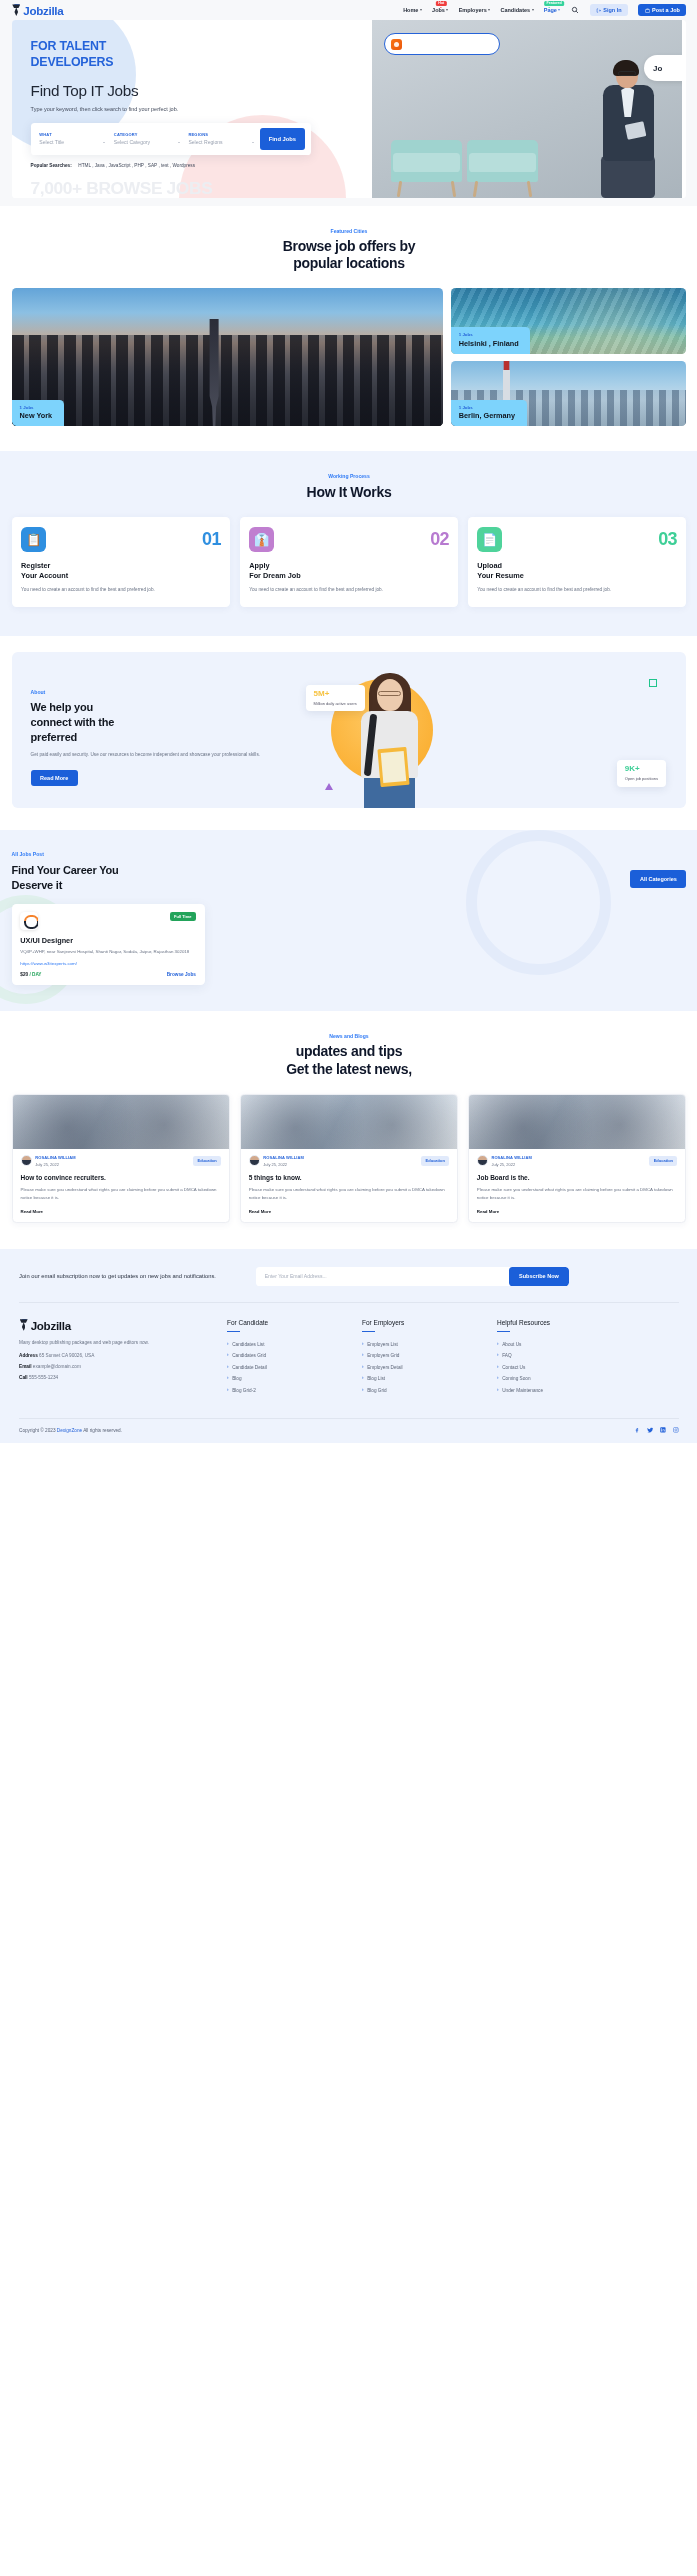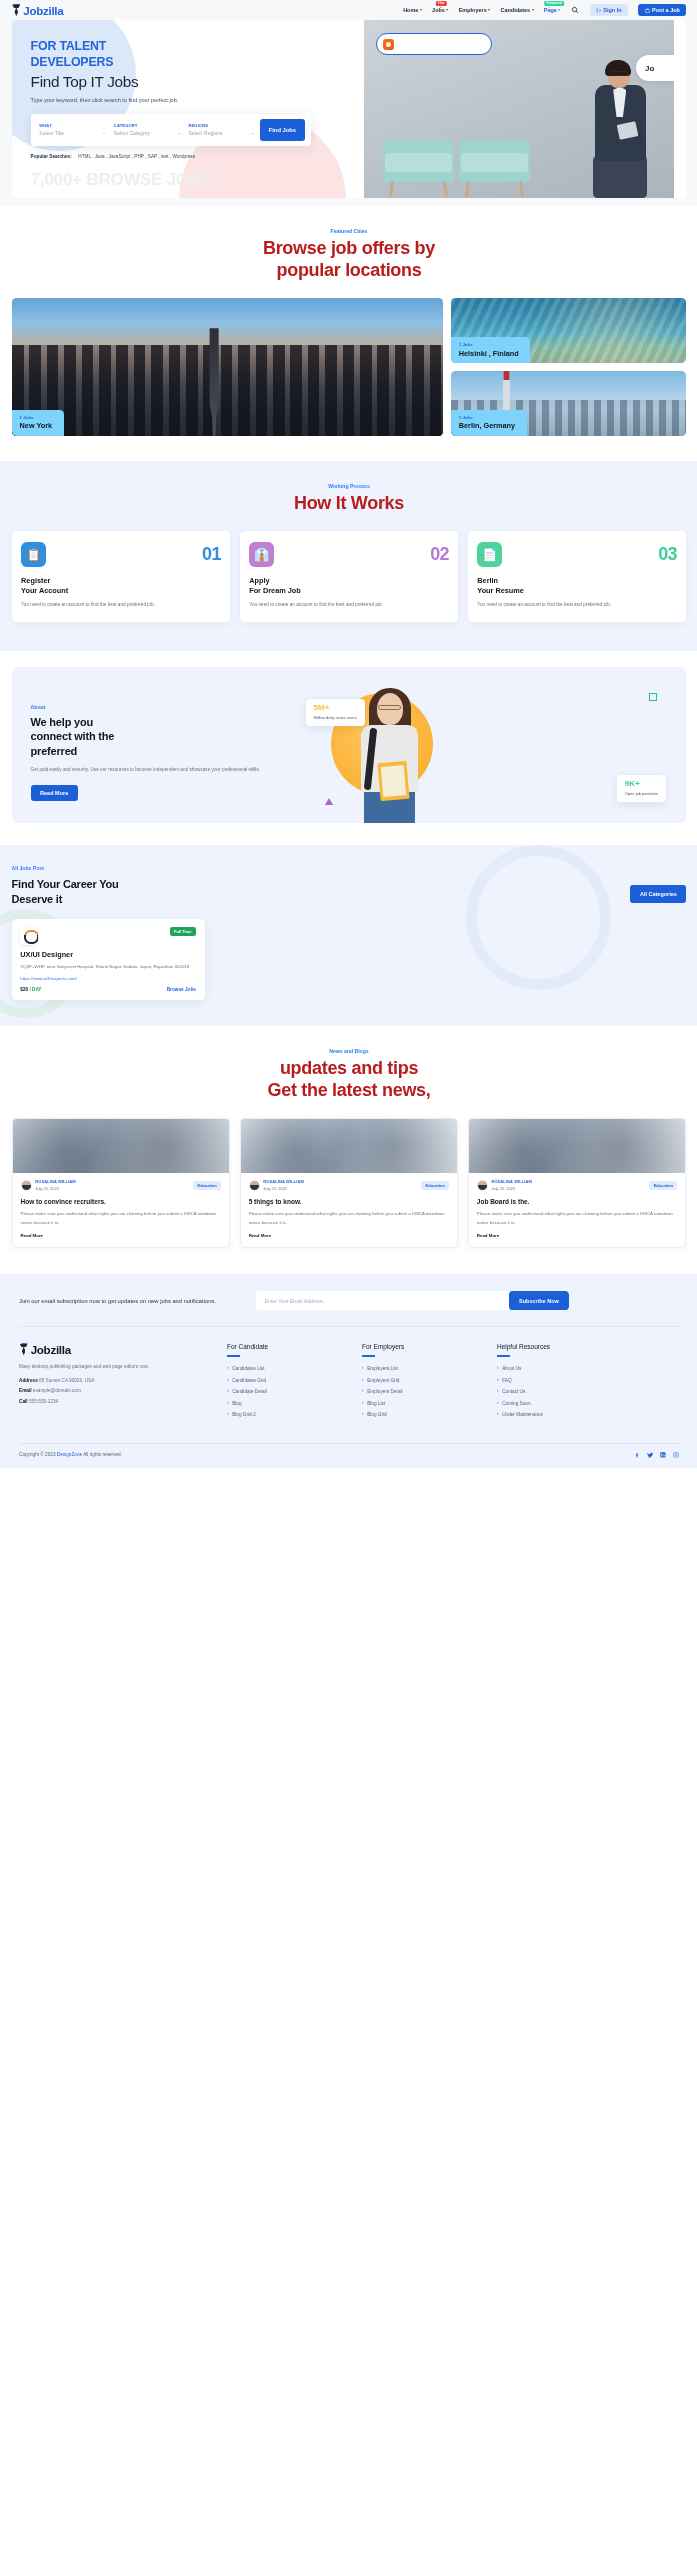--- a/index.html
+++ b/index.html
@@ -132,21 +132,21 @@
     background: #fbd9d9; opacity: .7; z-index: 0;
   }
   .hero-title-sm {
     position: relative; z-index: 2;
     font-size: 12.4px; font-weight: 800; line-height: 1.22;
     color: #2563d9; letter-spacing: -0.2px;
   }
   .hero-title-lg {
     position: relative; z-index: 2;
     font-size: 15.3px; font-weight: 300; line-height: 1.2;
-    color: #1f2633; letter-spacing: -0.3px; margin-top: 3px;
+    color: #1f2633; letter-spacing: -0.3px; margin-top: 12px;
   }
   .hero-sub {
     position: relative; z-index: 2;
     font-size: 5.5px; color: #434b5c; margin-top: 6.5px;
   }
   .search-card {
     position: relative; z-index: 3;
     margin-top: 10.2px; width: 280px;
     background: #fff; border-radius: 3.6px;
     box-shadow: 0 2.2px 10.2px rgba(30,50,90,.10);
@@ -179,21 +179,21 @@
   .popular-label { font-size: 4.7px; font-weight: 700; color: #1f2633; }
   .popular-items { font-size: 4.7px; color: #434b5c; }
   .ghost-text {
     position: relative; z-index: 1;
     margin-top: 8.7px;
     font-size: 17.4px; font-weight: 800; line-height: 1.35;
     color: #eceef2; letter-spacing: -0.4px;
     width: 218px;
   }
   .hero-right {
-    position: absolute; right: 12px; top: 0;
+    position: absolute; right: 4px; top: 0;
     width: 46%; height: 100%;
     background: linear-gradient(160deg,#cdd4da 0%,#b9c2c9 55%,#aab4bc 100%);
     overflow: hidden;
   }
   .hr-pill {
     position: absolute; left: 11.6px; top: 13px;
     width: 116px; height: 22px; border-radius: 11.6px;
     background: #fff; border: 0.7px solid #2563d9;
     display: flex; align-items: center; padding-left: 6.5px;
   }
@@ -261,22 +261,22 @@
   }
   .p-tablet {
     position: absolute; left: 41px; top: 63px; width: 19px; height: 14.5px;
     background: #cfd6de; border-radius: 1.5px; transform: rotate(-12deg);
   }
   .sec-eyebrow {
     text-align: center; font-size: 5.1px; font-weight: 700;
     color: #2f7af5; margin-bottom: 4.4px;
   }
   .sec-title {
-    text-align: center; font-size: 18px; font-weight: 800;
-    line-height: 1.22; color: #b91c1c; letter-spacing: -0.3px;
+    text-align: center; font-size: 14px; font-weight: 800;
+    line-height: 1.22; color: #0f172a; letter-spacing: -0.3px;
   }
 
   
   .cities-sec { background: #fff; padding: 22px 11.6px 25px; }
   .cities-grid {
     margin-top: 16px;
     display: flex; gap: 7.3px;
     height: 138px;
   }
   .city-big {
@@ -796,21 +796,21 @@
         </div>
         <div class="how-desc">You need to create an account to find the best and preferred job.</div>
       </div>
 
       <div class="how-card">
         <div class="how-top">
           <div class="how-icon" style="background:#4fd39b">📄</div>
           <div class="how-num" style="color:#3ecf97">03</div>
         </div>
         <div class="how-title">
-          <div>Berlin</div>
+          <div>Upload</div>
           <div>Your Resume</div>
         </div>
         <div class="how-desc">You need to create an account to find the best and preferred job.</div>
       </div>
     </div>
   </div>
 
   <div class="about-sec">
     <div class="about-inner">
       <div class="about-left">

